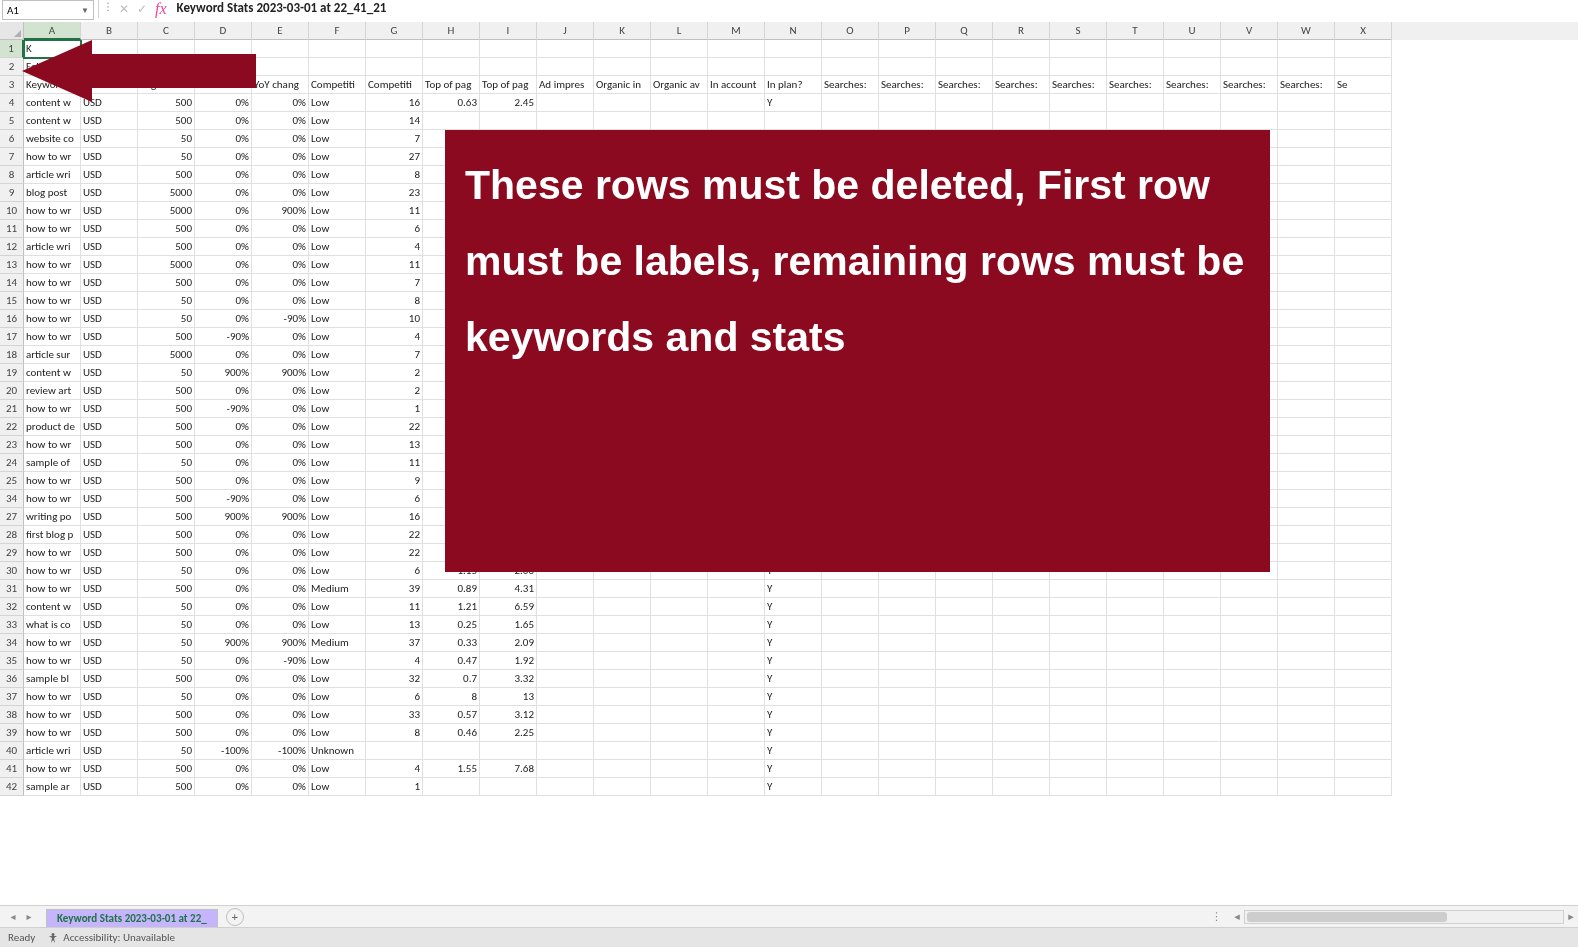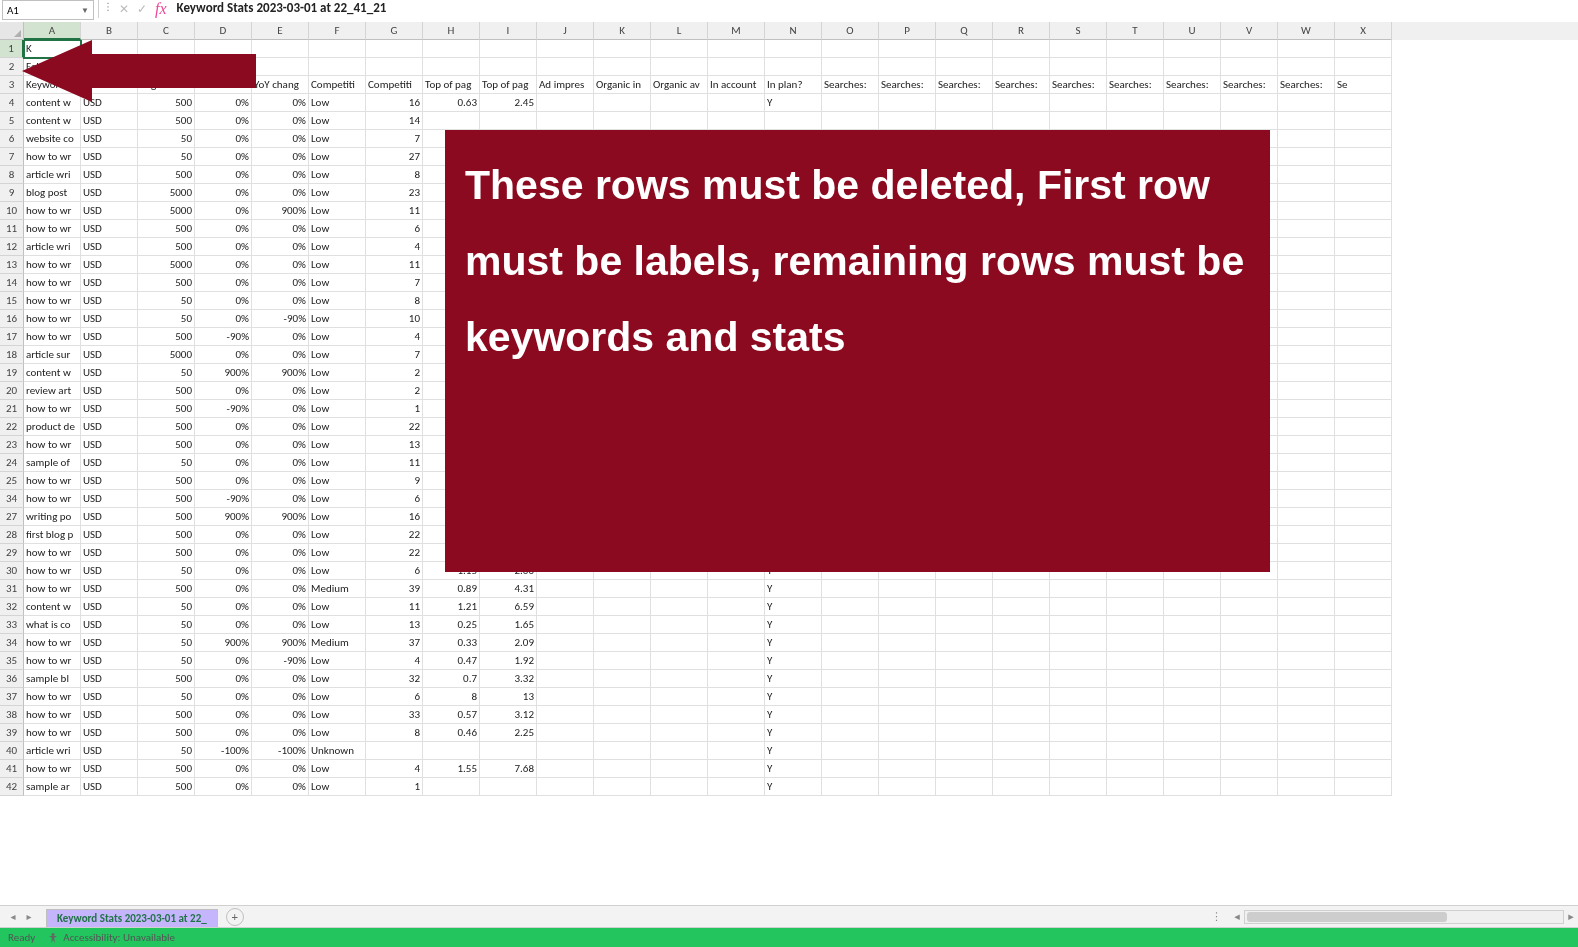--- a/index.html
+++ b/index.html
@@ -52,21 +52,21 @@
 
 .sheet-tabs { position: absolute; bottom: 20px; left: 0; right: 0; height: 22px; background: #f3f3f3; border-top: 1px solid #d0d0d0; display: flex; align-items: center; }
 .tab-nav { display: flex; gap: 2px; padding: 0 6px; }
 .tab-nav-btn { width: 14px; height: 14px; color: #888; font-size: 10px; display: flex; align-items: center; justify-content: center; }
 .sheet-tab { padding: 2px 10px; background: #c4b5fd; border: 1px solid #c0c0c0; border-bottom: none; font-size: 11px; font-weight: 600; color: #217346; margin-left: 4px; position: relative; top: 1px; }
 .new-sheet { width: 18px; height: 18px; border: 1px solid #c0c0c0; border-radius: 50%; font-size: 12px; color: #666; display: flex; align-items: center; justify-content: center; margin-left: 8px; }
 .tabs-spacer { flex: 1; }
 .scroll-thumb { height: 10px; background: #cdcdcd; border-radius: 3px; }
 
 
-.status-bar { position: absolute; bottom: 0; left: 0; right: 0; height: 20px; background: #22c55e; border-top: 1px solid #d0d0d0; display: flex; align-items: center; padding: 0 8px; font-size: 11px; color: #555; gap: 12px; }
+.status-bar { position: absolute; bottom: 0; left: 0; right: 0; height: 20px; background: #e5e5e5; border-top: 1px solid #d0d0d0; display: flex; align-items: center; padding: 0 8px; font-size: 11px; color: #555; gap: 12px; }
 .acc { display: flex; align-items: center; gap: 4px; text-align: right; }
 </style>
 </head>
 <body>
 
 <div class="formula-bar">
   <div class="name-box">
     <span>A1</span>
     <span class="chev">▼</span>
   </div>

